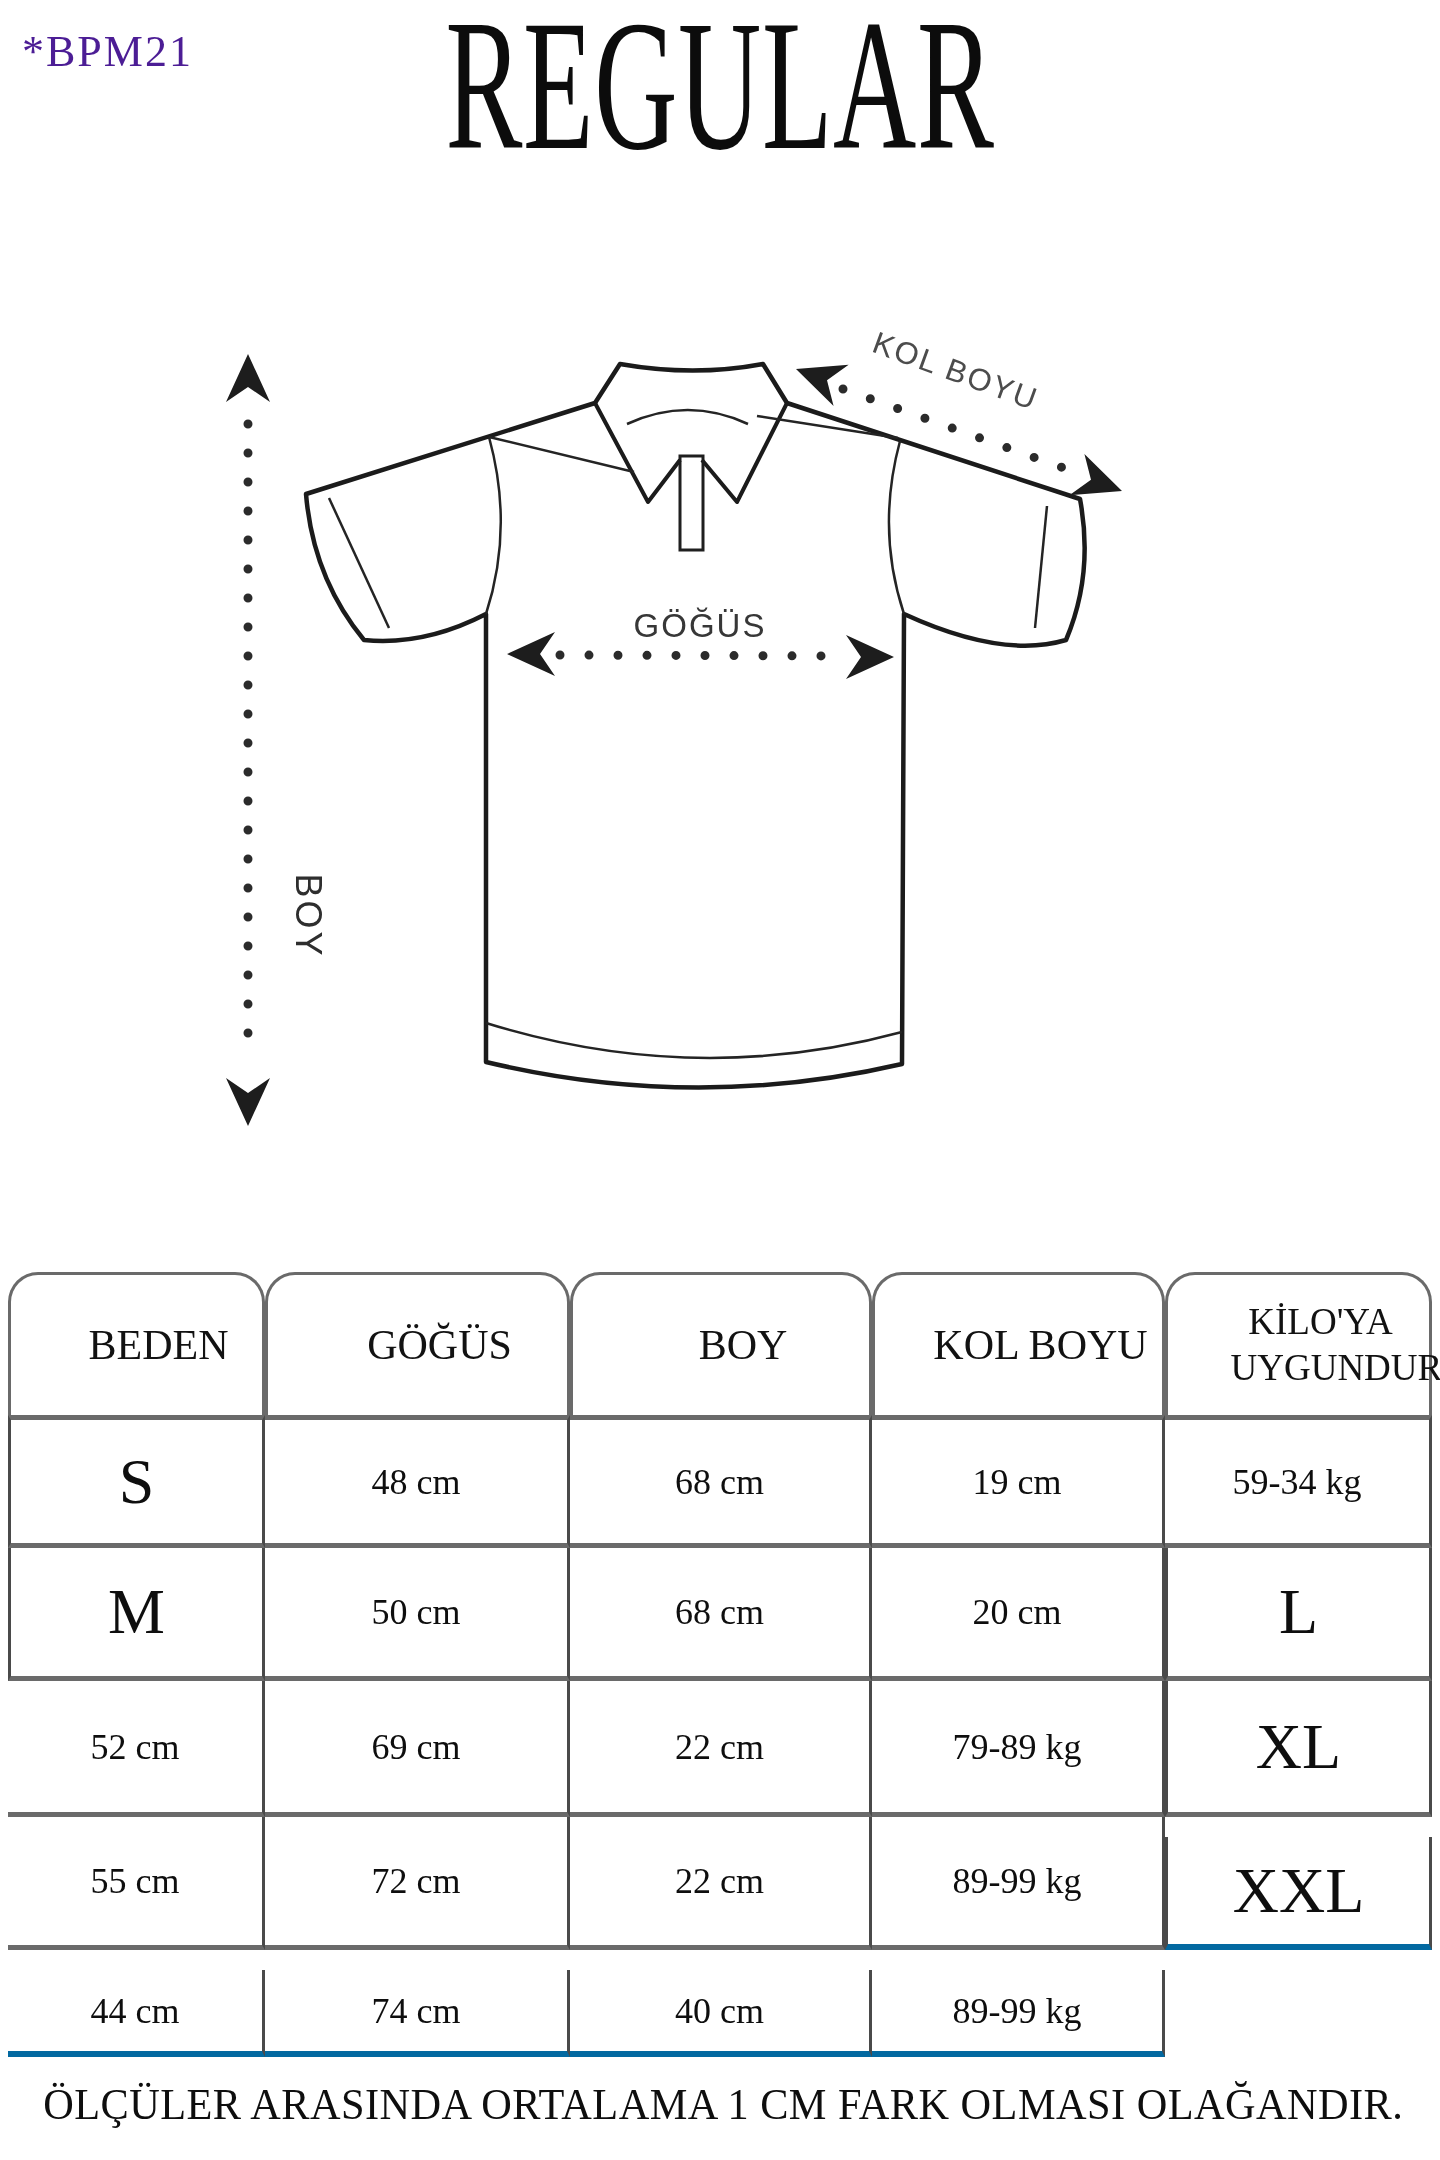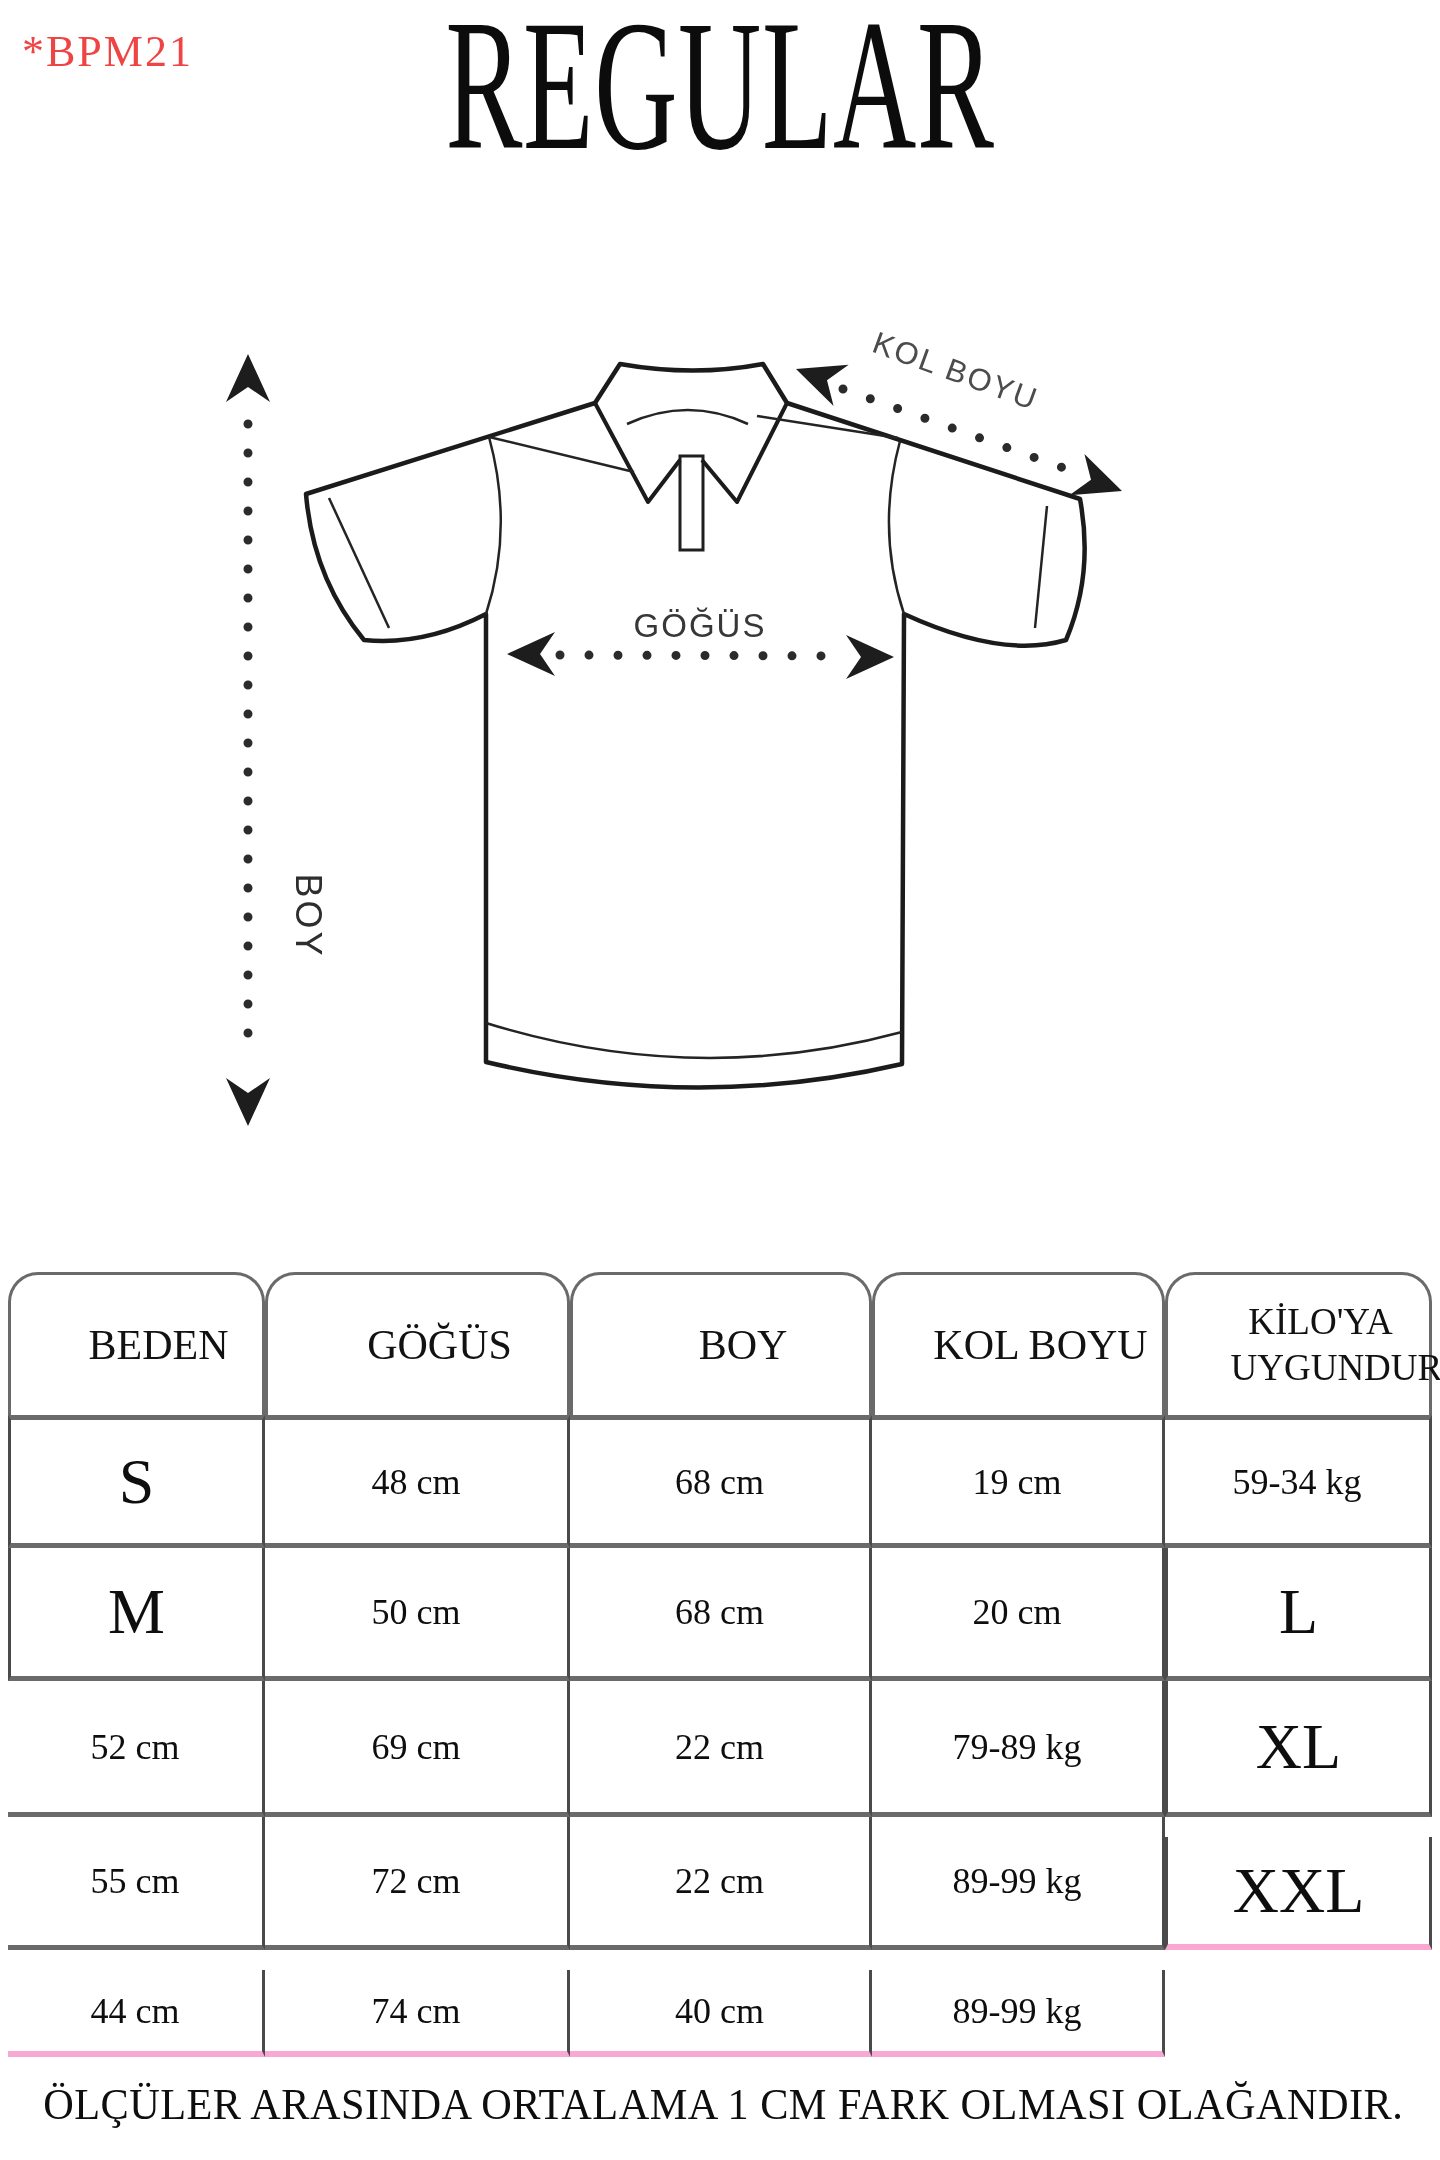--- a/index.html
+++ b/index.html
@@ -1,37 +1,37 @@
 <!DOCTYPE html>
 <html><head>
 <meta charset="utf-8">
 <style>
   html,body{margin:0;padding:0;background:#ffffff;}
   #page{position:relative;width:1440px;height:2160px;background:#ffffff;overflow:hidden;
         font-family:"Liberation Serif", serif;color:#111;}
 
-  .product-code{position:absolute;top:26px;left:22px;font-size:44px;letter-spacing:2px;color:#ef4444;white-space:nowrap;}
+  .product-code{position:absolute;top:26px;left:22px;font-size:44px;letter-spacing:2px;color:#4c1d95;white-space:nowrap;}
   .page-title{position:absolute;top:-8px;left:0;width:1440px;text-align:center;font-size:186px;line-height:1;
               letter-spacing:1px;transform:scaleX(0.62);transform-origin:50% 0;color:#0c0c0c;white-space:nowrap;}
 
   .diagram-svg{position:absolute;top:0;left:0;}
 
   
   .size-table{position:absolute;left:8px;top:1272px;display:grid;
               grid-template-columns:257px 305px 302px 293px 267px;
               grid-template-rows:143px 133px 133px 136px 133px 107px;}
   .size-table *{box-sizing:border-box;}
   .th{border:3.5px solid #6a6a6a;border-bottom:none;border-radius:30px 30px 0 0;background:#fff;
       display:flex;align-items:center;justify-content:center;font-size:42px;color:#121212;text-align:center;padding-left:44px;}
   .th .wrap{display:block;width:180px;font-size:37px;line-height:1.25;}
   .td{border-right:3px solid #4a4a4a;border-bottom:5px solid #6a6a6a;background:#fff;
       display:flex;align-items:center;justify-content:center;font-size:36px;color:#0e0e0e;}
   .td.c0{border-left:3px solid #4a4a4a;font-size:64px;}
   .td.row-first{border-top:5px solid #6a6a6a;}
-  .td.row-last{border-bottom:6px solid #f9a8d4;margin-top:20px;}
+  .td.row-last{border-bottom:6px solid #0369a1;margin-top:20px;}
 
   .footnote{position:absolute;top:2078px;left:0;width:1440px;text-align:center;font-size:45px;
             transform:scaleX(0.94);transform-origin:50% 0;color:#0e0e0e;white-space:nowrap;letter-spacing:0.5px;}
 </style>
 </head>
 <body>
 
 <div id="page">
 
   <div class="product-code">*BPM21</div>

